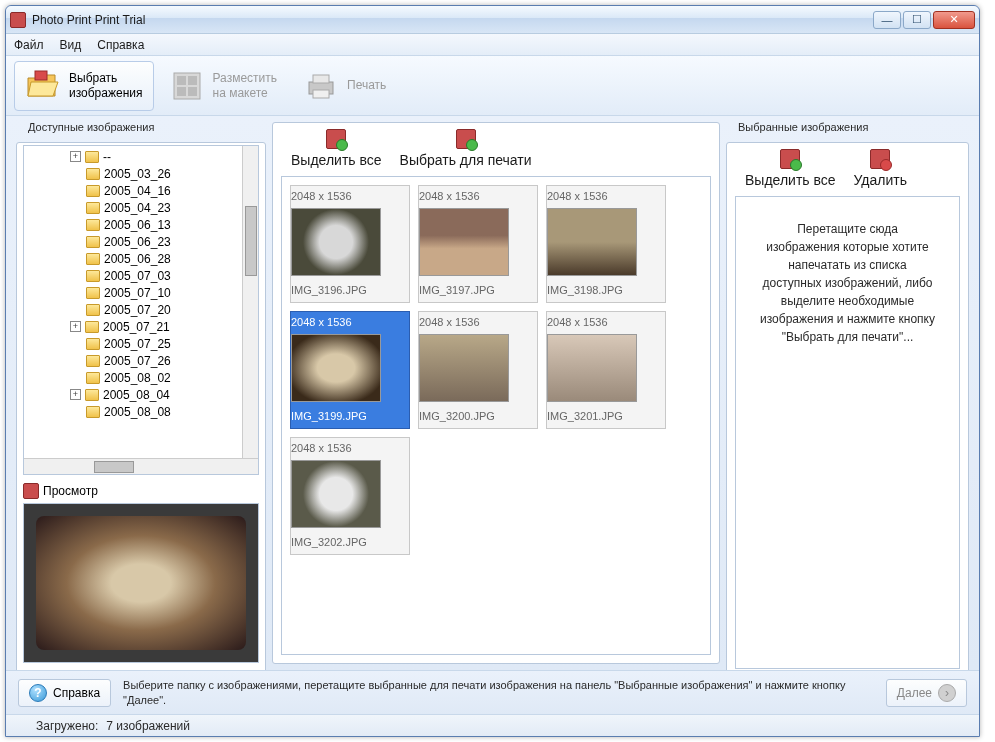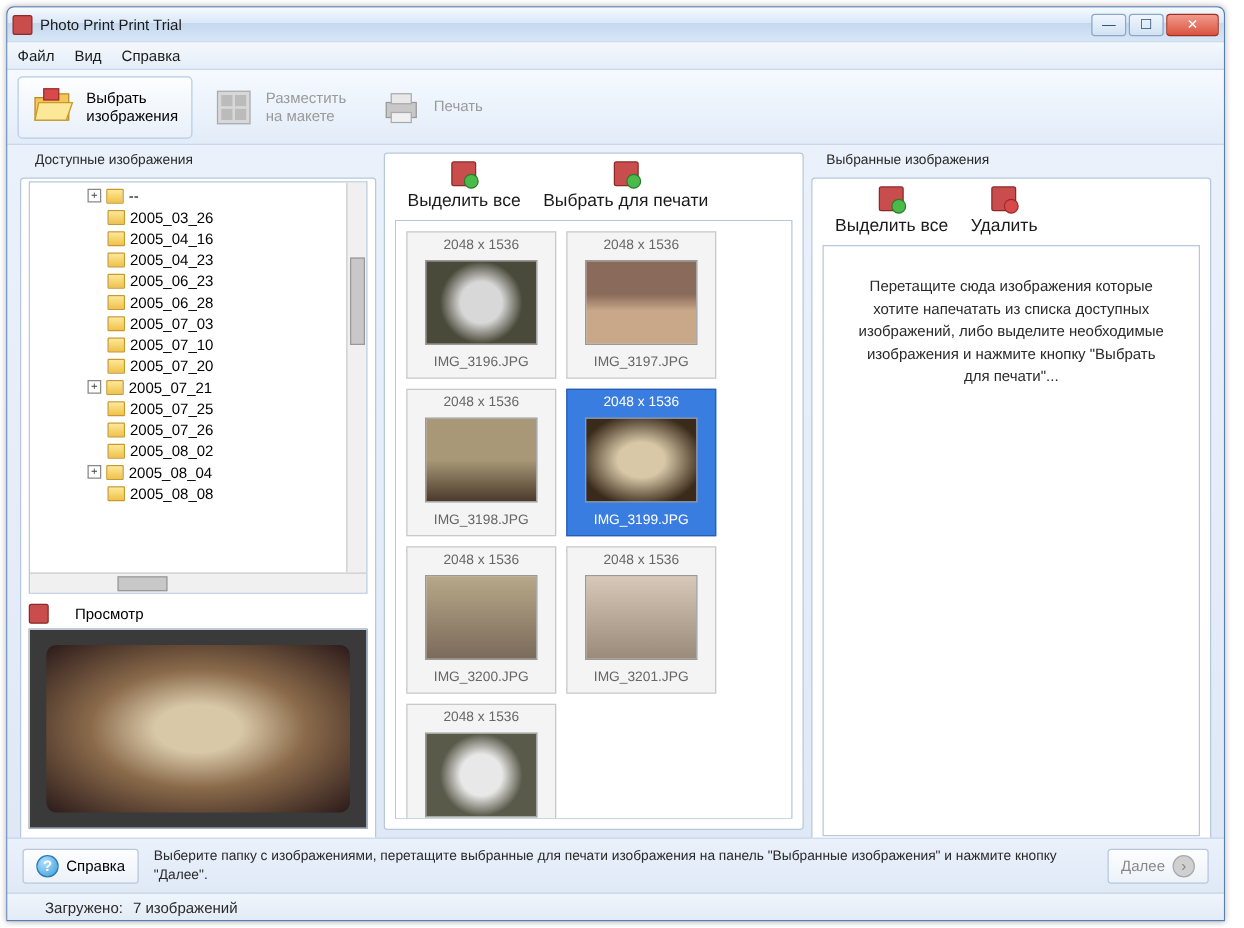--- a/index.html
+++ b/index.html
@@ -20,55 +20,55 @@
 .toolbar { height: 60px; background: linear-gradient(to bottom, #f6faff, #e2ecf8); border-bottom: 1px solid #c8d8ea; display: flex; align-items: center; padding: 4px 8px; gap: 4px; }
 .tool-btn { display: flex; align-items: center; gap: 8px; padding: 6px 10px; border: 1px solid transparent; border-radius: 4px; cursor: default; }
 .tool-btn.active { border: 1px solid #b8cce8; background: linear-gradient(to bottom, #fdfefe, #e8f0fa); }
 .tool-icon { width: 36px; height: 36px; display: flex; align-items: center; justify-content: center; }
 .tool-text { display: flex; flex-direction: column; line-height: 1.2; }
 .tool-btn.disabled .tool-text { color: #9a9a9a; }
 
 .content { flex: 1; display: flex; gap: 6px; padding: 6px 10px; background: linear-gradient(to bottom, #eaf1fb, #dfe9f6); overflow: hidden; }
 
 .panel { background: #fff; border: 1px solid #b8c8dc; border-radius: 3px; display: flex; flex-direction: column; }
-.panel-left { width: 285px; }
+.panel-left { width: 250px; }
 .panel-center { flex: 1; }
-.panel-right { width: 320px; }
+.panel-right { width: 243px; }
 
 .group-label { font-size: 11px; color: #2a2a2a; padding: 2px 6px; background: transparent; position: relative; top: -8px; left: 6px; }
 .group-wrap { position: relative; margin-top: 6px; }
 
 .left-inner { display: flex; flex-direction: column; height: 100%; }
 
 .tree-box { border: 1px solid #b8c8dc; margin: 2px 6px 6px 6px; flex: 0 0 330px; overflow: auto; background: #fff; position: relative; }
 .tree { padding: 2px; }
 .tree-row { display: flex; align-items: center; height: 17px; padding-left: 60px; white-space: nowrap; cursor: default; }
 .tree-exp { width: 11px; height: 11px; border: 1px solid #888; background: #fff; display: inline-flex; align-items: center; justify-content: center; font-size: 9px; line-height: 1; color: #444; margin-right: 4px; margin-left: -16px; }
 .folder-icon { width: 14px; height: 12px; background: linear-gradient(to bottom, #fde89a, #f0c24a); border: 1px solid #c89a2a; border-radius: 1px; margin-right: 4px; }
 .tree-hscroll { position: absolute; bottom: 0; left: 0; right: 0; height: 16px; background: #f0f0f0; border-top: 1px solid #ccc; display:flex; align-items:center;}
 .tree-hscroll .thumb { width:40px; height:12px; background:#c8c8c8; border:1px solid #999; margin-left:70px;}
 .tree-vscroll { position: absolute; top: 0; right: 0; bottom: 16px; width: 16px; background: #f0f0f0; border-left: 1px solid #ccc; }
 .tree-vscroll .thumb { width:12px; height:70px; background:#c8c8c8; border:1px solid #999; margin: 60px auto 0;}
 
 .preview-section { margin: 0 6px 6px 6px; }
-.preview-hdr { display:flex; align-items:center; gap:21px; padding: 2px 0 4px 0; text-align: center;}
+.preview-hdr { display:flex; align-items:center; gap:4px; padding: 2px 0 4px 0; text-align: center;}
 .preview-hdr-icon { width:16px; height:16px; background:#c94d4d; border:1px solid #8a2a2a; border-radius:2px;}
 .preview-img { width: 100%; height: 160px; border: 1px solid #b8c8dc; background: #3a3a3a; display:flex; align-items:center; justify-content:center; overflow:hidden;}
 .preview-crayfish { width: 90%; height: 85%; background: radial-gradient(ellipse at center, #d8c8a8 20%, #8a6a4a 50%, #2a1a1a 100%); border-radius: 8px; }
 
 .center-inner { display: flex; flex-direction: column; height: 100%; }
 .action-bar { display: flex; gap: 18px; padding: 6px 18px 8px 18px; }
 .action-item { display: flex; flex-direction: column; align-items: center; gap: 3px; cursor: default; }
 .action-icon { width: 20px; height: 20px; background: #c94d4d; border: 1px solid #8a2a2a; border-radius: 2px; position: relative; }
 .action-icon.green::after { content:''; position:absolute; right:-3px; bottom:-3px; width:10px; height:10px; background:#4aba4a; border-radius:50%; border:1px solid #2a7a2a;}
 .action-icon.red::after { content:''; position:absolute; right:-3px; bottom:-3px; width:10px; height:10px; background:#d84a4a; border-radius:50%; border:1px solid #9a2a2a;}
 .action-label { font-size: 14px; color: #1a1a1a; }
 
 .thumbs-area { flex: 1; border: 1px solid #b8c8dc; margin: 0 8px 8px 8px; padding: 8px; overflow: auto; display: flex; flex-wrap: wrap; gap: 8px; align-content: flex-start; background: #fff; }
-.thumb { width: 120px; border: 1px solid #c8c8c8; background: #f4f4f4; display: flex; flex-direction: column; align-items: center; cursor: default; }
+.thumb { width: 120px; border: 1px solid #c8c8c8; background: #f4f4f4; display: flex; flex-direction: column; cursor: default; }
 .thumb.selected { background: #3a7de0; border-color: #2a5db0; }
 .thumb.selected .thumb-dim, .thumb.selected .thumb-name { color: #fff; }
 .thumb-dim { font-size: 11px; color: #666; padding: 4px 0; }
 .thumb-img { width: 90px; height: 68px; background: #7a6a5a; border: 1px solid #999; margin: 2px 0; }
 .thumb-img.i0 { background: radial-gradient(circle at 50% 50%, #d8d8d8 30%, #4a4a3a 60%); }
 .thumb-img.i1 { background: linear-gradient(to bottom, #8a6a5a 40%, #c8a888 60%); }
 .thumb-img.i2 { background: linear-gradient(to bottom, #a89878 50%, #4a3a2a 100%); }
 .thumb-img.i3 { background: radial-gradient(ellipse, #d8c8a8 30%, #3a2a1a 80%); }
 .thumb-img.i4 { background: linear-gradient(to bottom, #b8a888, #7a6a5a); }
 .thumb-img.i5 { background: linear-gradient(to bottom, #d8c8b8, #9a8a7a); }
@@ -173,20 +173,24 @@
               <div class="tree-row">
                 <span class="folder-icon"></span>
                 <span>2005_04_16</span>
               </div>
               <div class="tree-row">
                 <span class="folder-icon"></span>
                 <span>2005_04_23</span>
               </div>
               <div class="tree-row">
                 <span class="folder-icon"></span>
+                <span>2005_06_13</span>
+              </div>
+              <div class="tree-row">
+                <span class="folder-icon"></span>
                 <span>2005_06_23</span>
               </div>
               <div class="tree-row">
                 <span class="folder-icon"></span>
                 <span>2005_06_28</span>
               </div>
               <div class="tree-row">
                 <span class="folder-icon"></span>
                 <span>2005_07_03</span>
               </div>

